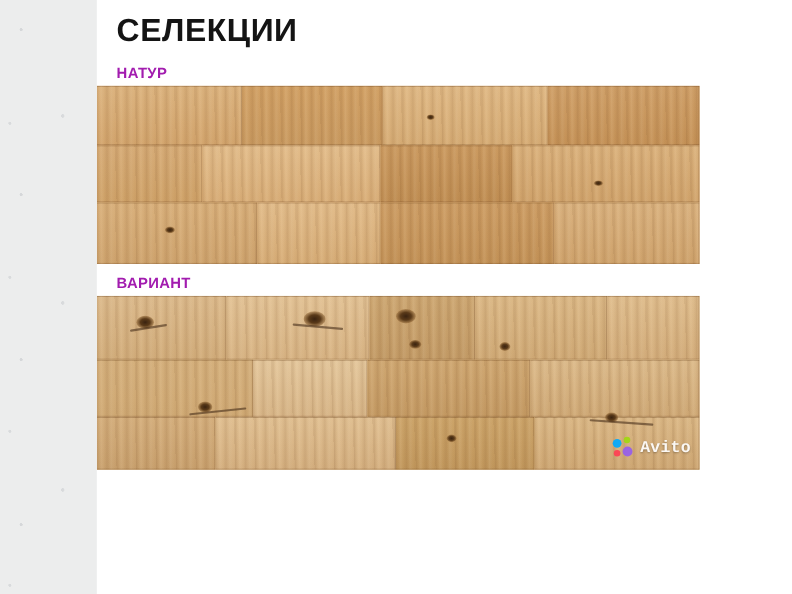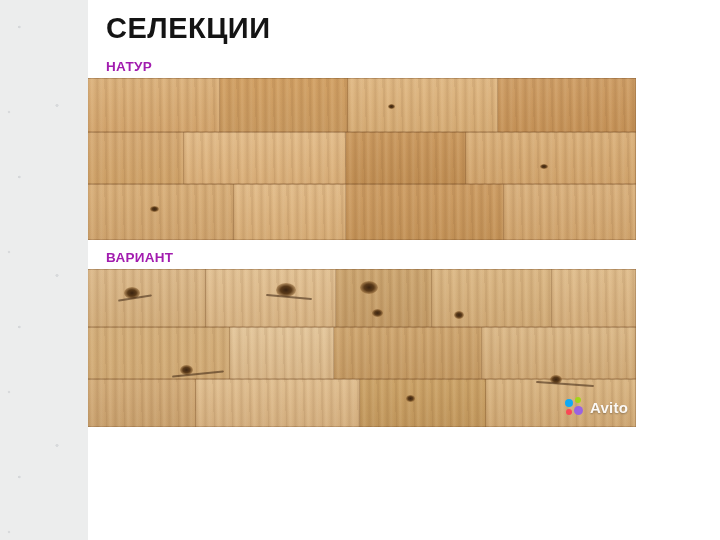--- a/index.html
+++ b/index.html
@@ -93,20 +93,21 @@
     color: #1b1b1b;
     margin: 0 0 9px 0;
     max-width: 516px;
   }
 
   
   .wood {
     position: relative;
     width: 548px;
     overflow: hidden;
+    font-family: Liberation Mono, monospace;
   }
   .wood-1 { height: 162px; }
   .wood-2 { height: 158px; }
 
   
   .plank-row {
     position: absolute;
     left: 0;
     width: 100%;
     display: flex;

